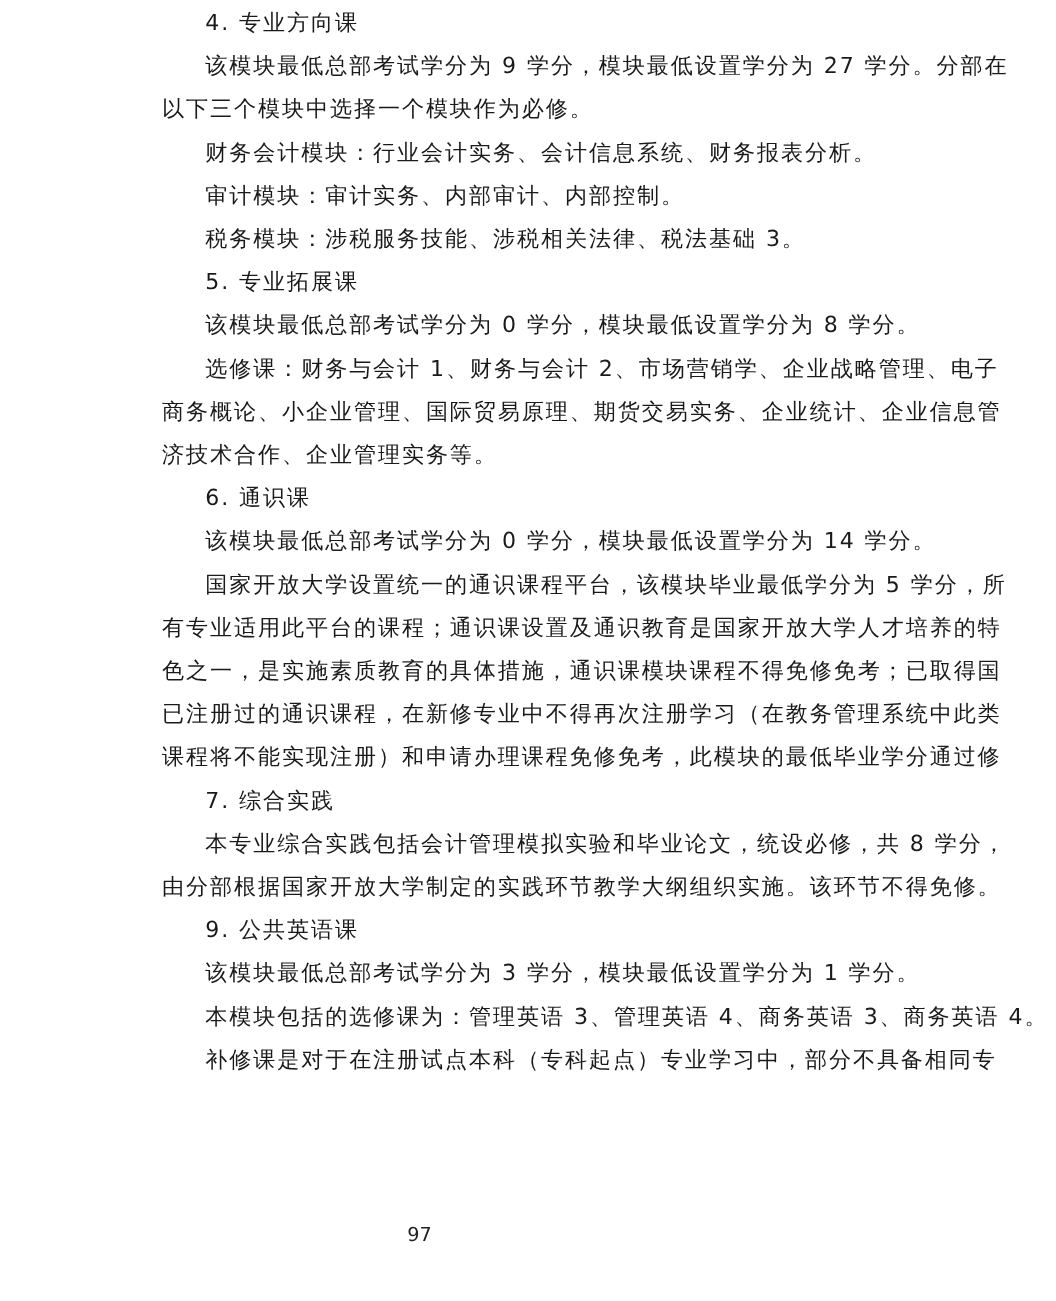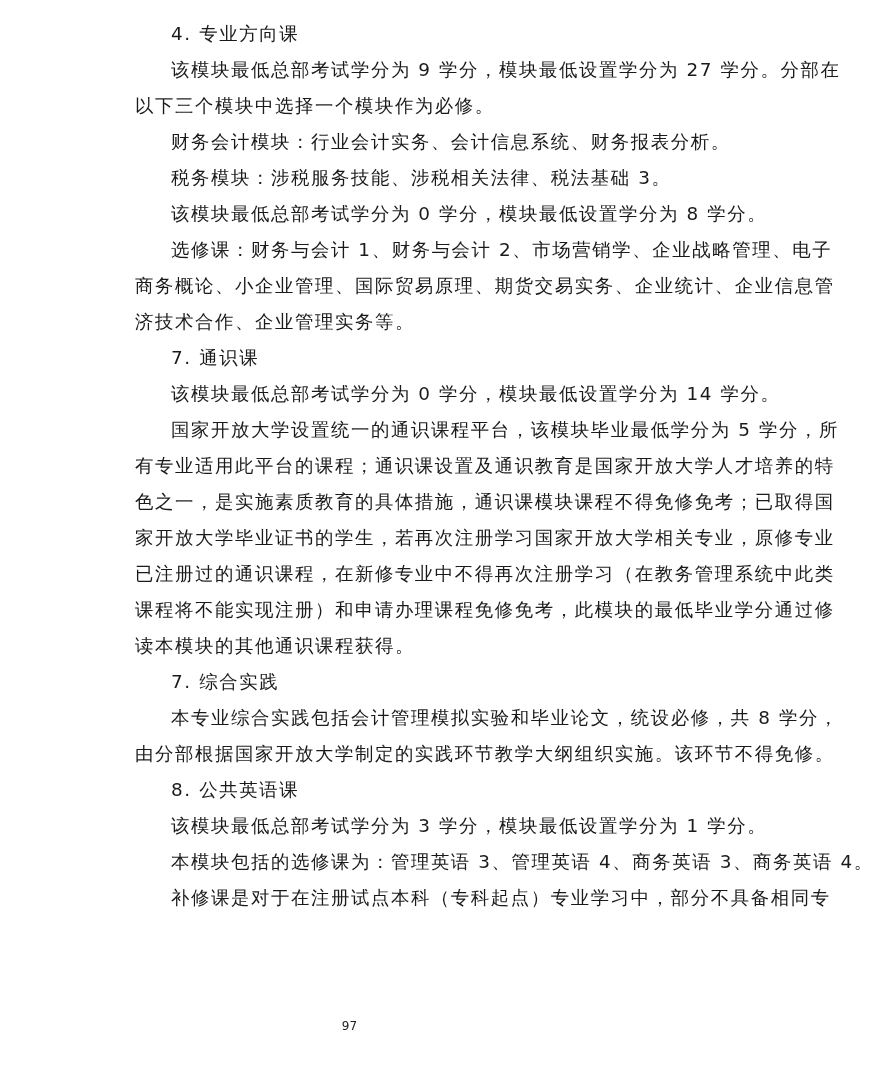--- a/index.html
+++ b/index.html
@@ -2,63 +2,63 @@
 <html><head>
   <meta charset="utf-8">
   <style>
     html, body { margin: 0; padding: 0; background: #ffffff; }
     body {
       width: 880px; height: 1084px; position: relative; overflow: hidden;
       font-family: "DejaVu Sans", "Liberation Sans", sans-serif;
       color: #1a1a1a;
     }
     .page {
-      position: absolute; left: 135px; top: 16px; width: 640px;
+      position: absolute; left: 135px; top: 2px; width: 640px;
     }
     .line {
       font-size: 18.4px; line-height: 36px; height: 36px;
       white-space: nowrap; letter-spacing: 1.6px;
     }
     .indent { padding-left: 36px; }
     .heading { padding-left: 36px; }
     .page-number {
       position: absolute; left: 0; width: 699px; top: 1019px;
-      text-align: center; font-size: 12px; color: #222;
+      text-align: center; font-size: 16px; color: #222;
     }
   </style>
 </head>
 <body>
 
 <div class="page">
 
   <div class="line heading">4. 专业方向课</div>
   <div class="line indent">该模块最低总部考试学分为 9 学分，模块最低设置学分为 27 学分。分部在</div>
   <div class="line">以下三个模块中选择一个模块作为必修。</div>
   <div class="line indent">财务会计模块：行业会计实务、会计信息系统、财务报表分析。</div>
+  <div class="line indent">审计模块：审计实务、内部审计、内部控制。</div>
   <div class="line indent">税务模块：涉税服务技能、涉税相关法律、税法基础 3。</div>
 
+  <div class="line heading">5. 专业拓展课</div>
   <div class="line indent">该模块最低总部考试学分为 0 学分，模块最低设置学分为 8 学分。</div>
   <div class="line indent">选修课：财务与会计 1、财务与会计 2、市场营销学、企业战略管理、电子</div>
   <div class="line">商务概论、小企业管理、国际贸易原理、期货交易实务、企业统计、企业信息管</div>
   <div class="line">济技术合作、企业管理实务等。</div>
 
-  <div class="line heading">7. 通识课</div>
+  <div class="line heading">6. 通识课</div>
   <div class="line indent">该模块最低总部考试学分为 0 学分，模块最低设置学分为 14 学分。</div>
   <div class="line indent">国家开放大学设置统一的通识课程平台，该模块毕业最低学分为 5 学分，所</div>
   <div class="line">有专业适用此平台的课程；通识课设置及通识教育是国家开放大学人才培养的特</div>
   <div class="line">色之一，是实施素质教育的具体措施，通识课模块课程不得免修免考；已取得国</div>
-  <div class="line">家开放大学毕业证书的学生，若再次注册学习国家开放大学相关专业，原修专业</div>
   <div class="line">已注册过的通识课程，在新修专业中不得再次注册学习（在教务管理系统中此类</div>
   <div class="line">课程将不能实现注册）和申请办理课程免修免考，此模块的最低毕业学分通过修</div>
-  <div class="line">读本模块的其他通识课程获得。</div>
 
   <div class="line heading">7. 综合实践</div>
   <div class="line indent">本专业综合实践包括会计管理模拟实验和毕业论文，统设必修，共 8 学分，</div>
   <div class="line">由分部根据国家开放大学制定的实践环节教学大纲组织实施。该环节不得免修。</div>
 
-  <div class="line heading">8. 公共英语课</div>
+  <div class="line heading">9. 公共英语课</div>
   <div class="line indent">该模块最低总部考试学分为 3 学分，模块最低设置学分为 1 学分。</div>
   <div class="line indent">本模块包括的选修课为：管理英语 3、管理英语 4、商务英语 3、商务英语 4。</div>
 
   <div class="line indent">补修课是对于在注册试点本科（专科起点）专业学习中，部分不具备相同专</div>
 </div>
 
 <div class="page-number">97</div>
 
 </body></html>

